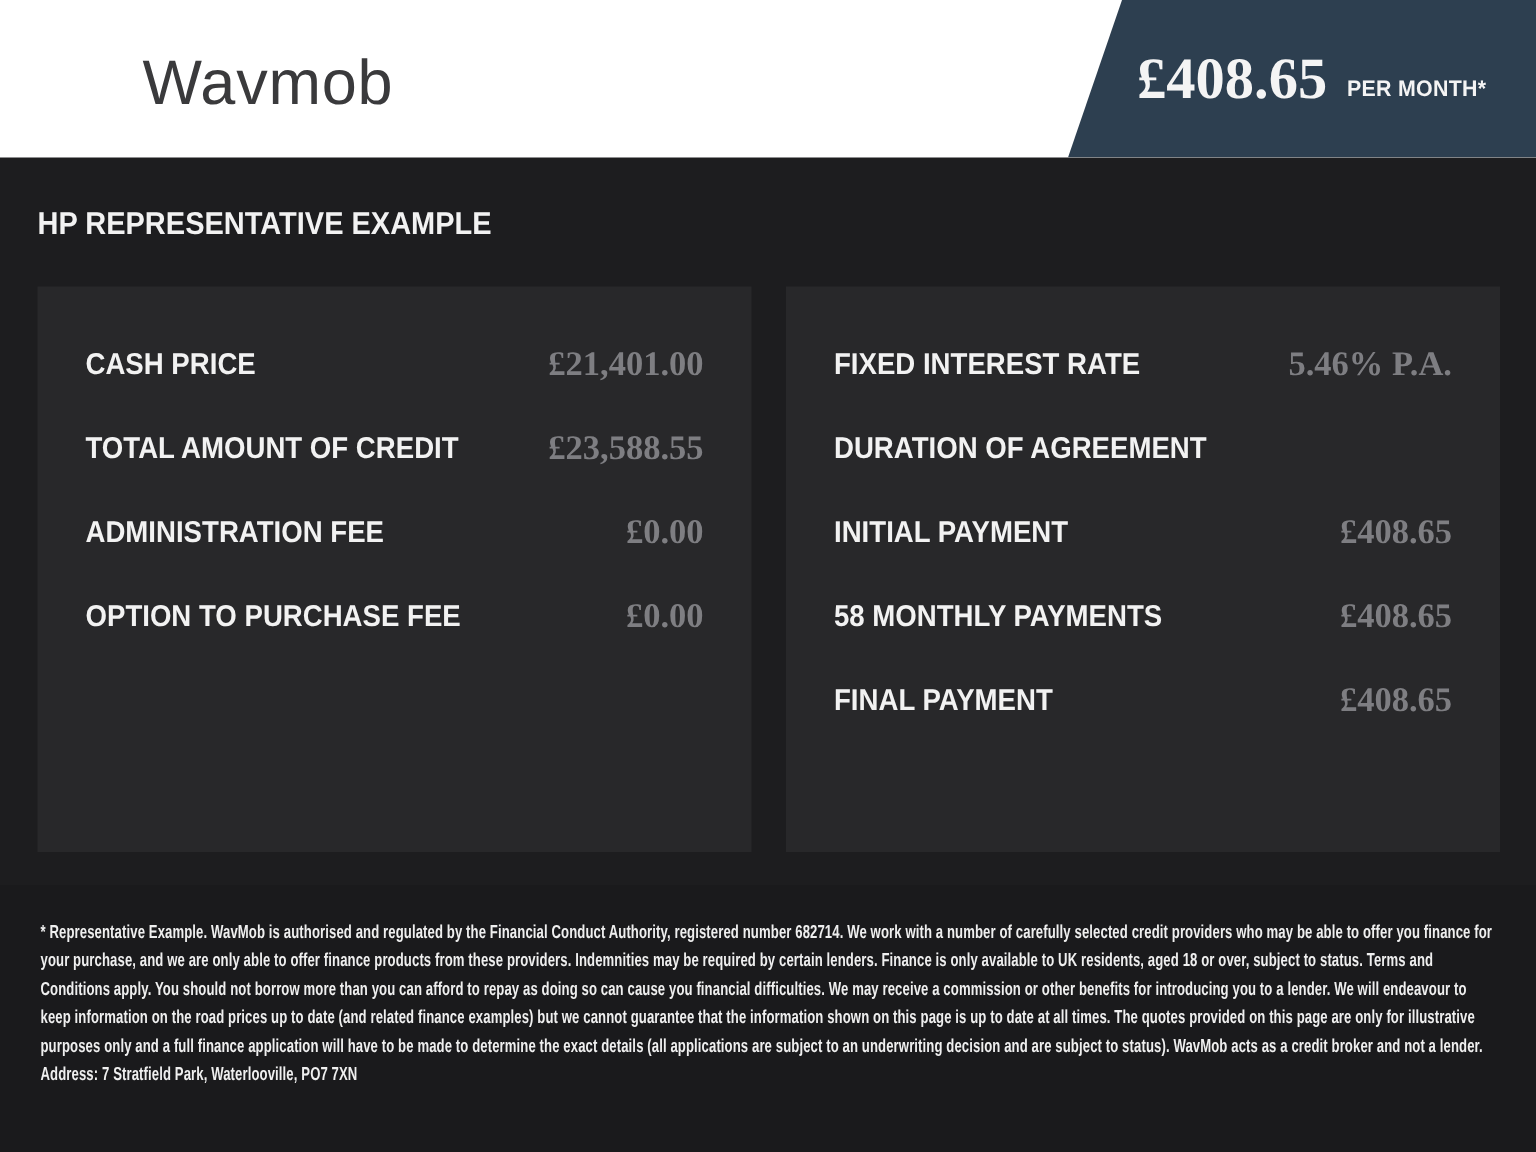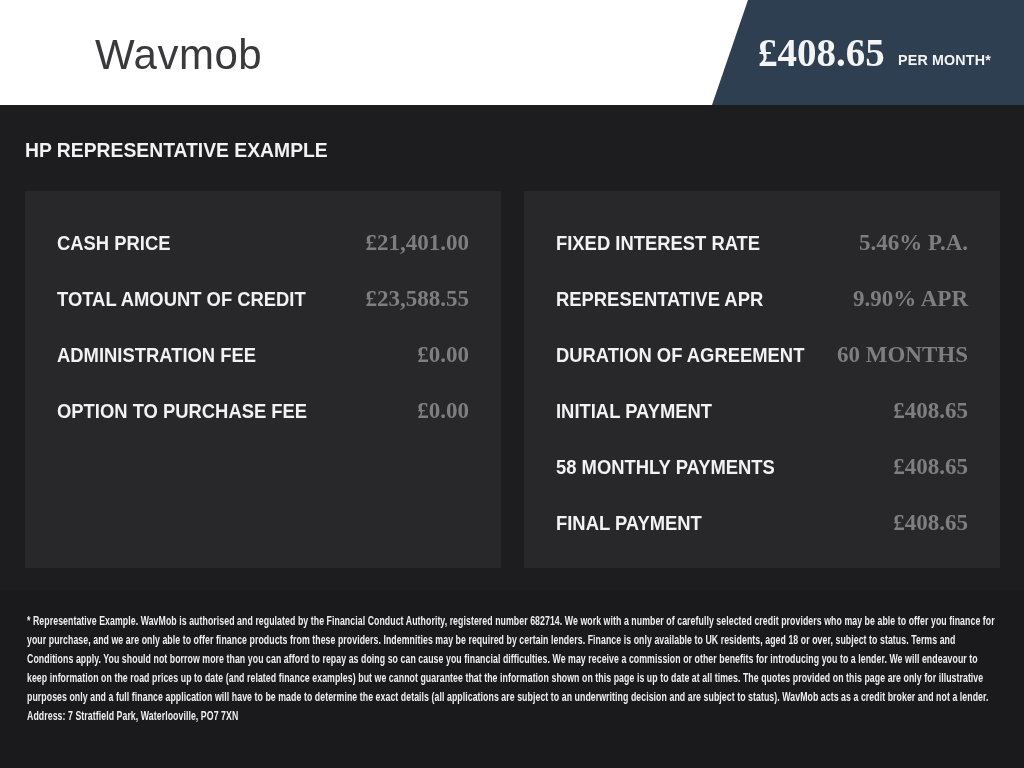--- a/index.html
+++ b/index.html
@@ -74,26 +74,21 @@
           <span class="val">£0.00</span>
         </div>
       </section>
 
       <section class="panel">
         <div class="row">
           <span class="lbl">FIXED INTEREST RATE</span>
           <span class="val">5.46% P.A.</span>
         </div>
         <div class="row">
-          <span class="lbl">REPRESENTATIVE APR</span>
-          <span class="val">9.90% APR</span>
-        </div>
-        <div class="row">
           <span class="lbl">DURATION OF AGREEMENT</span>
-          <span class="val">60 MONTHS</span>
         </div>
         <div class="row">
           <span class="lbl">INITIAL PAYMENT</span>
           <span class="val">£408.65</span>
         </div>
         <div class="row">
           <span class="lbl">58 MONTHLY PAYMENTS</span>
           <span class="val">£408.65</span>
         </div>
         <div class="row">

